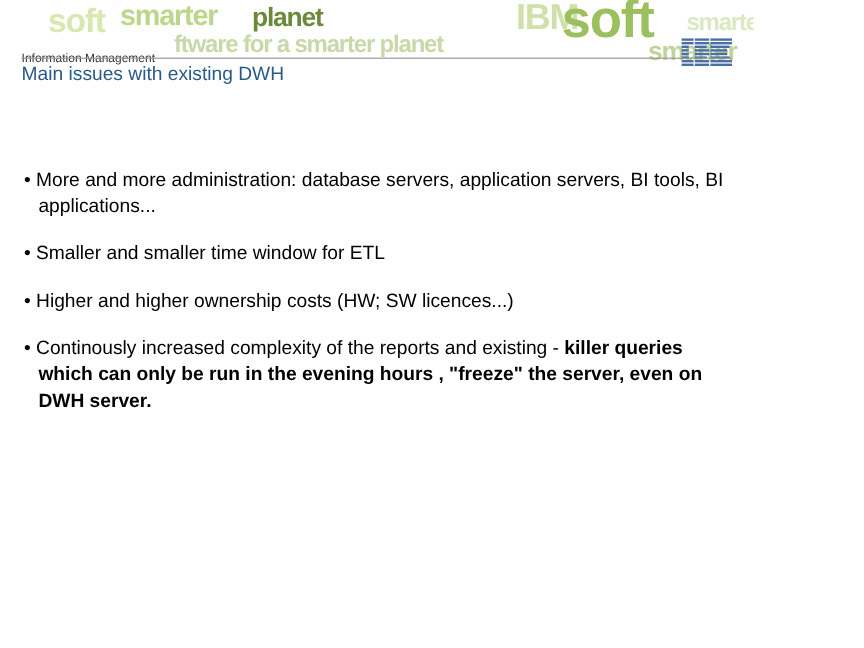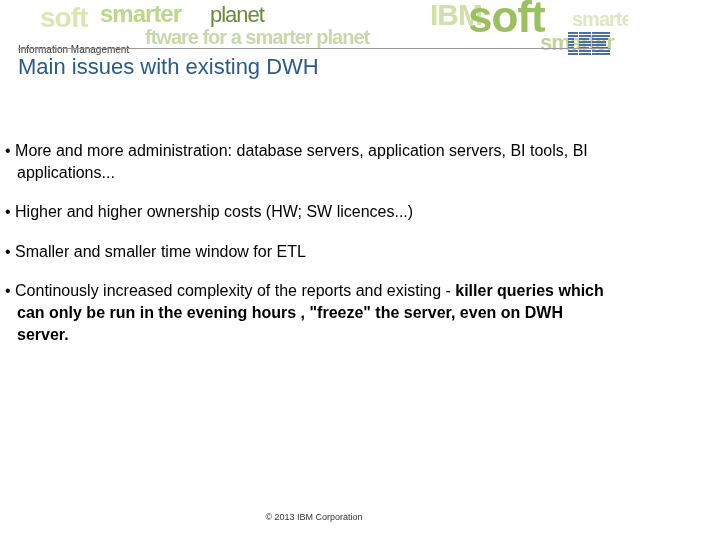--- a/index.html
+++ b/index.html
@@ -6,36 +6,36 @@
     html, body { width: 720px; height: 540px; font-family: Arial, Helvetica, sans-serif; background: #fff; overflow: hidden; }
     .slide { width: 628px; height: 540px; position: relative; }
     .bg-words { position: absolute; top: 0; left: 0; right: 0; height: 60px; overflow: hidden; pointer-events: none; z-index: 0; }
     .bg-words span { font-weight: bold; letter-spacing: -1px; white-space: nowrap; }
     .header-row { position: absolute; top: 32px; left: 18px; right: 18px; display: flex; justify-content: space-between; align-items: flex-end; z-index: 2; }
     .header-label { font-size: 10px; color: #333; font-weight: normal; }
     .ibm-logo { display: flex; gap: 1px; align-items: center; }
     .ibm-logo .bar-col { display: flex; flex-direction: column; gap: 1px; }
     .ibm-logo .seg { height: 2px; background: #4a6fa5; }
     .hr { position: absolute; top: 48px; left: 18px; right: 18px; height: 1px; background: #999; z-index: 2; }
-    .title { position: absolute; top: 54px; left: 18px; right: 18px; font-size: 22px; color: #2a5a8a; font-weight: normal; z-index: 2; }
-    .content { position: absolute; top: 140px; left: 3px; right: 24px; z-index: 2; }
+    .title { position: absolute; top: 54px; left: 18px; right: 18px; font-size: 16px; color: #2a5a8a; font-weight: normal; z-index: 2; }
+    .content { position: absolute; top: 140px; left: 18px; right: 24px; z-index: 2; }
     .bullet { font-size: 16px; color: #000; margin-bottom: 18px; line-height: 1.35; padding-left: 14px; text-indent: -12px; }
     .bullet::before { content: "• "; }
     .bold { font-weight: bold; text-align: right; }
     .footer { position: absolute; bottom: 18px; left: 0; right: 0; text-align: center; font-size: 9px; color: #333; z-index: 2; }
   </style>
 </head>
 <body>
 
 <div class="slide">
 
   <div class="bg-words">
       <span style="position: absolute; left: 40px; top: 2px; color: rgb(216, 232, 176); font-size: 28px; font-weight: bold;">soft</span>
       <span style="position: absolute; left: 100px; top: 0px; color: rgb(188, 214, 138); font-size: 24px; font-weight: bold;">smarter</span>
-      <span style="position: absolute; left: 210px; top: 2px; color: rgb(106, 138, 58); font-size: 22px; font-weight: normal;">planet</span>
+      <span style="position: absolute; left: 210px; top: 2px; color: rgb(106, 138, 58); font-size: 22px; font-weight: bold;">planet</span>
       <span style="position: absolute; left: 430px; top: -2px; color: rgb(207, 224, 168); font-size: 30px; font-weight: bold;">IBM</span>
       <span style="position: absolute; left: 468px; top: -8px; color: rgb(156, 191, 95); font-size: 44px; font-weight: bold;">soft</span>
       <span style="position: absolute; left: 572px; top: 8px; color: rgb(220, 232, 196); font-size: 20px; font-weight: bold;">smarter</span>
       <span style="position: absolute; left: 100px; top: 26px; color: rgb(200, 216, 168); font-size: 20px; font-weight: bold; margin-left: 45px;">ftware for a smarter planet</span>
       <span style="position: absolute; left: 540px; top: 30px; color: rgb(192, 212, 154); font-size: 22px; font-weight: bold;">smarter</span>
     </div>
 
   <div class="header-row">
     <div class="header-label">Information Management</div>
     <div class="ibm-logo" aria-label="IBM">
@@ -74,24 +74,23 @@
 
   <div class="hr"></div>
 
   <div class="title">Main issues with existing DWH</div>
 
   <div class="content">
     <div class="bullet">
       <span>More and more administration: database servers, application servers, BI tools, BI applications...</span><span class="bold"></span>
     </div>
     <div class="bullet">
-      <span> Higher and higher ownership costs (HW; SW licences...)</span><span class="bold"></span>
+      <span>Smaller and smaller time window for ETL</span><span class="bold"></span>
     </div>
     <div class="bullet">
-      <span>Smaller and smaller time window for ETL</span><span class="bold"></span>
+      <span> Higher and higher ownership costs (HW; SW licences...)</span><span class="bold"></span>
     </div>
     <div class="bullet">
       <span> Continously increased complexity of the reports and existing  -  </span><span class="bold">killer queries which can only be run in the evening hours , "freeze" the server, even on DWH server.</span>
     </div>
   </div>
 
-  <div class="footer">© 2013 IBM Corporation</div>
 </div>
 
 </body></html>

